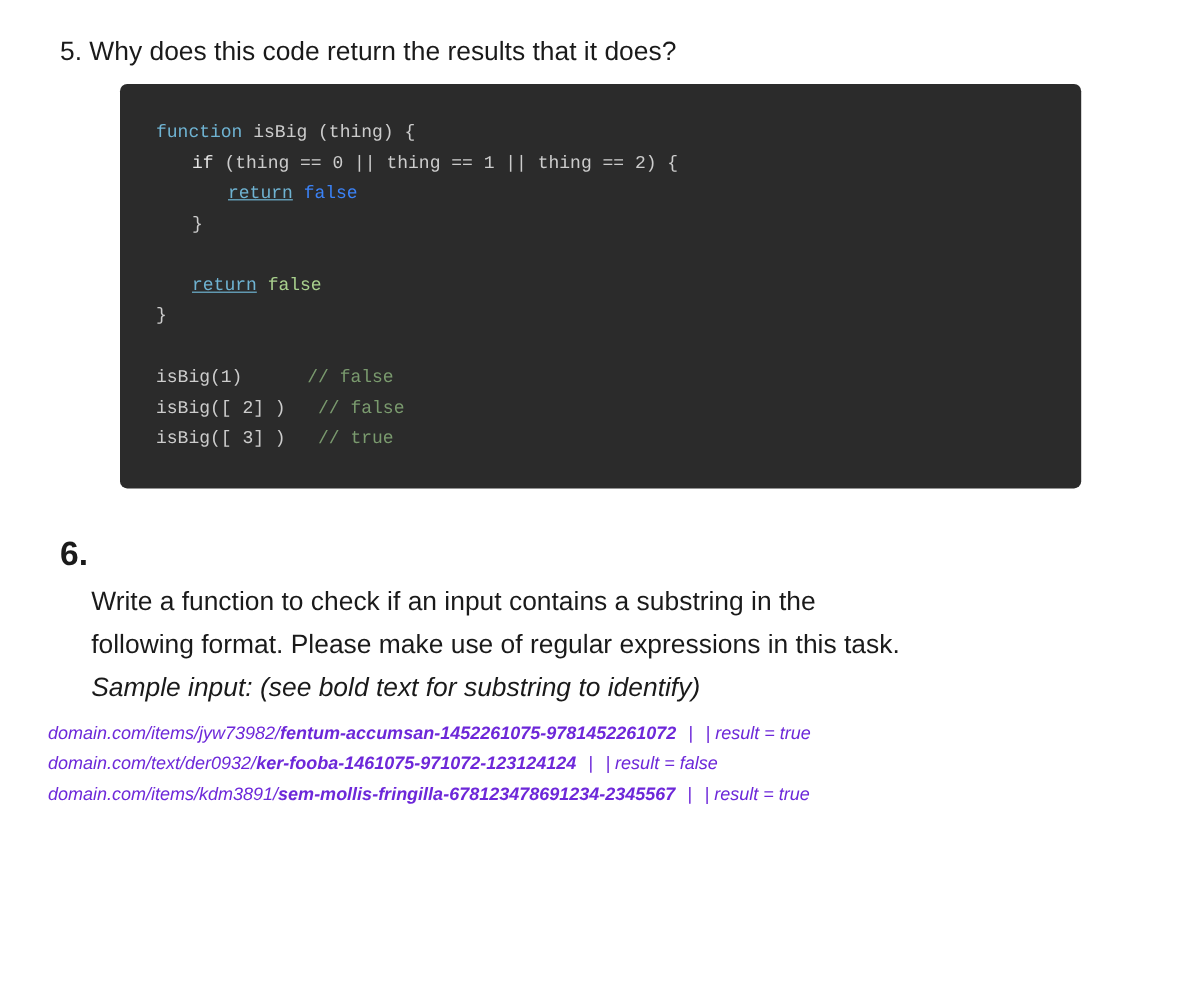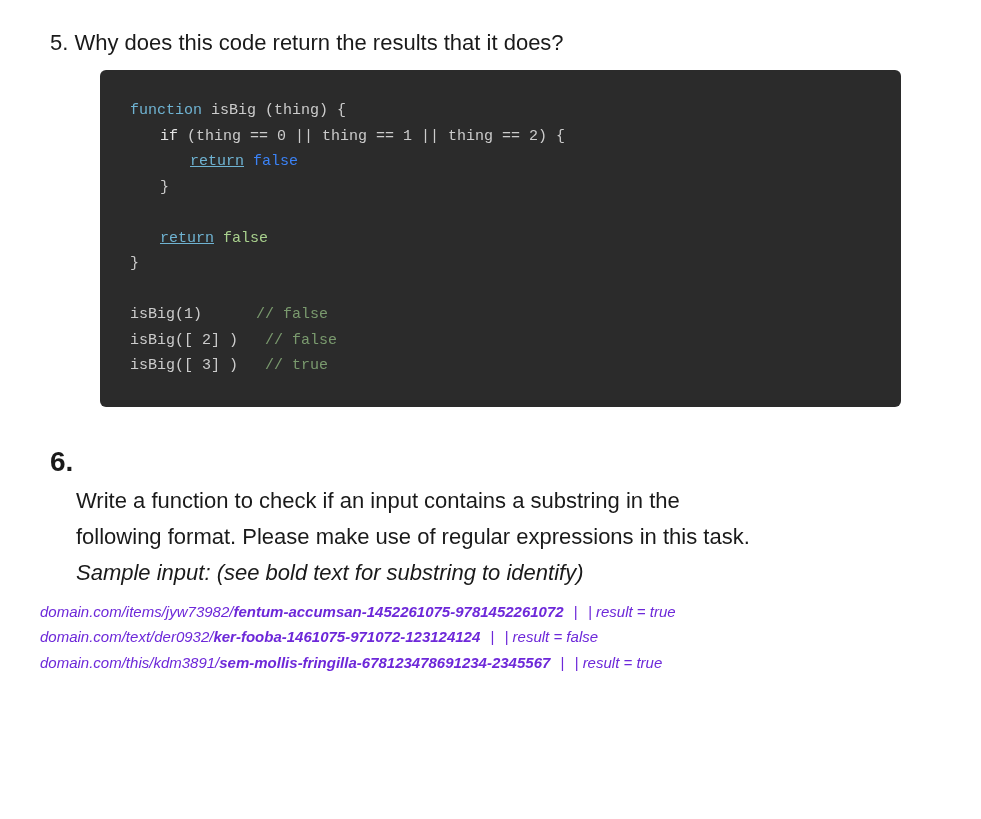--- a/index.html
+++ b/index.html
@@ -154,16 +154,16 @@
   </div>
 
   <div class="sample-lines">
     <div>
       <span>domain.com/items/jyw73982/</span><span class="bold-part">fentum-accumsan-1452261075-9781452261072</span><span class="pipe"> | </span><span> | result = true</span>
     </div>
     <div>
       <span>domain.com/text/der0932/</span><span class="bold-part">ker-fooba-1461075-971072-123124124</span><span class="pipe"> | </span><span> | result = false</span>
     </div>
     <div>
-      <span>domain.com/this/kdm3891/</span><span class="bold-part">sem-mollis-fringilla-678123478691234-2345567</span><span class="pipe"> | </span><span> | result = true</span>
+      <span>domain.com/items/kdm3891/</span><span class="bold-part">sem-mollis-fringilla-678123478691234-2345567</span><span class="pipe"> | </span><span> | result = true</span>
     </div>
   </div>
 </div>
 
 </body></html>

